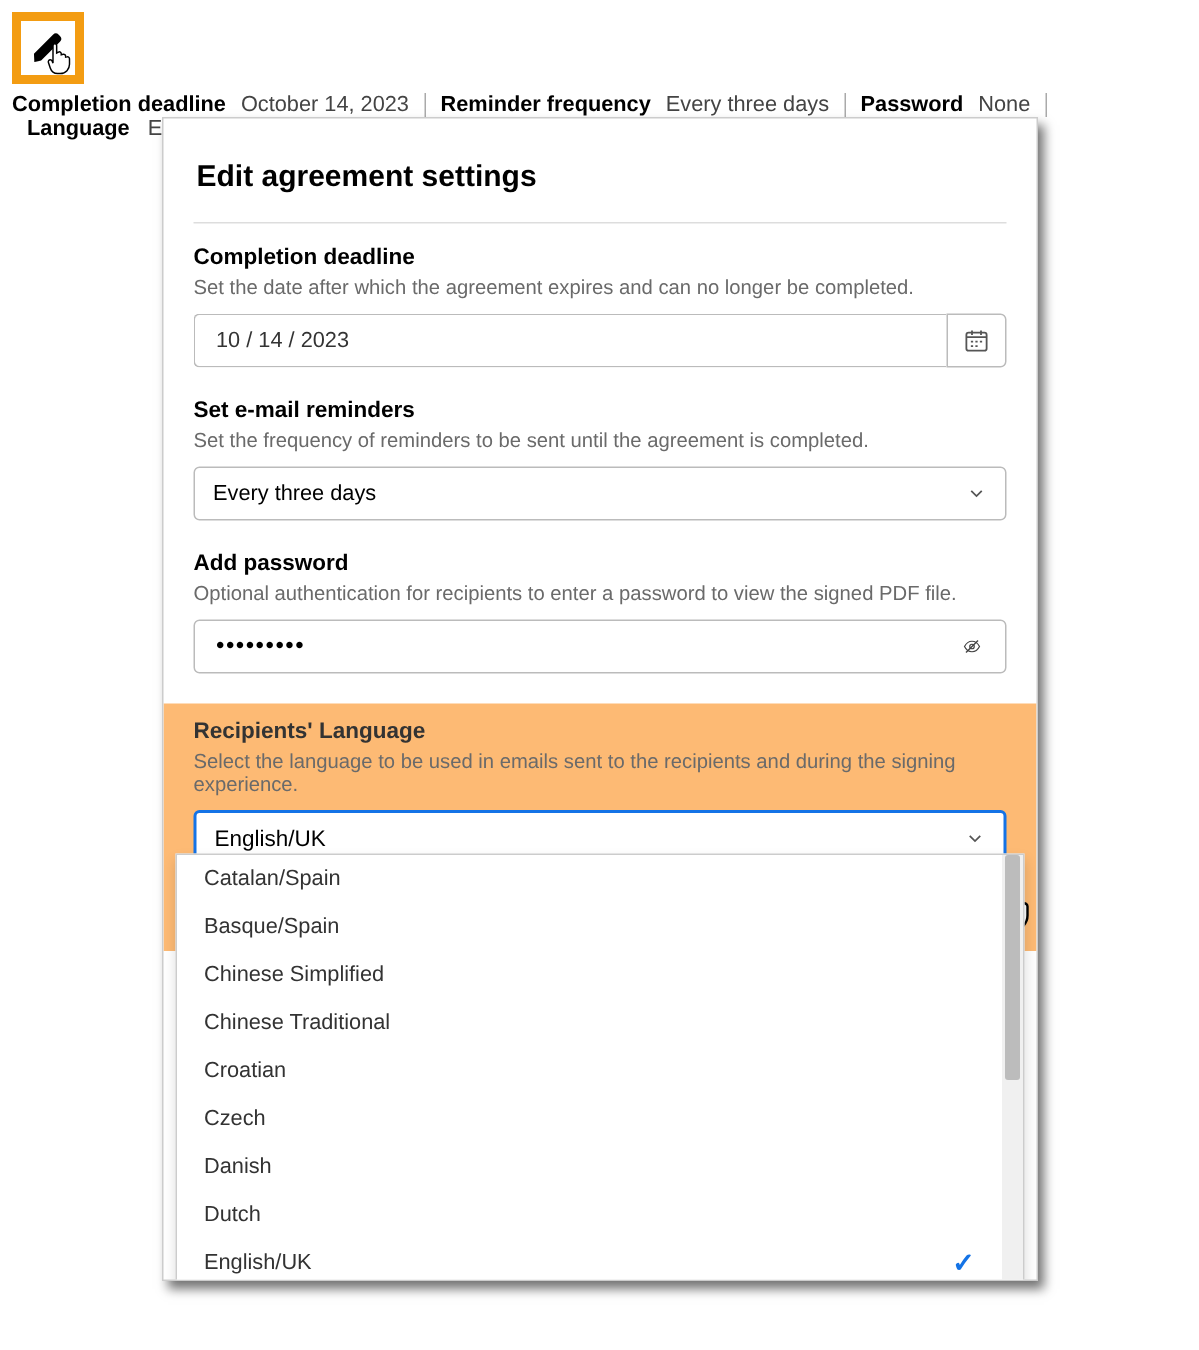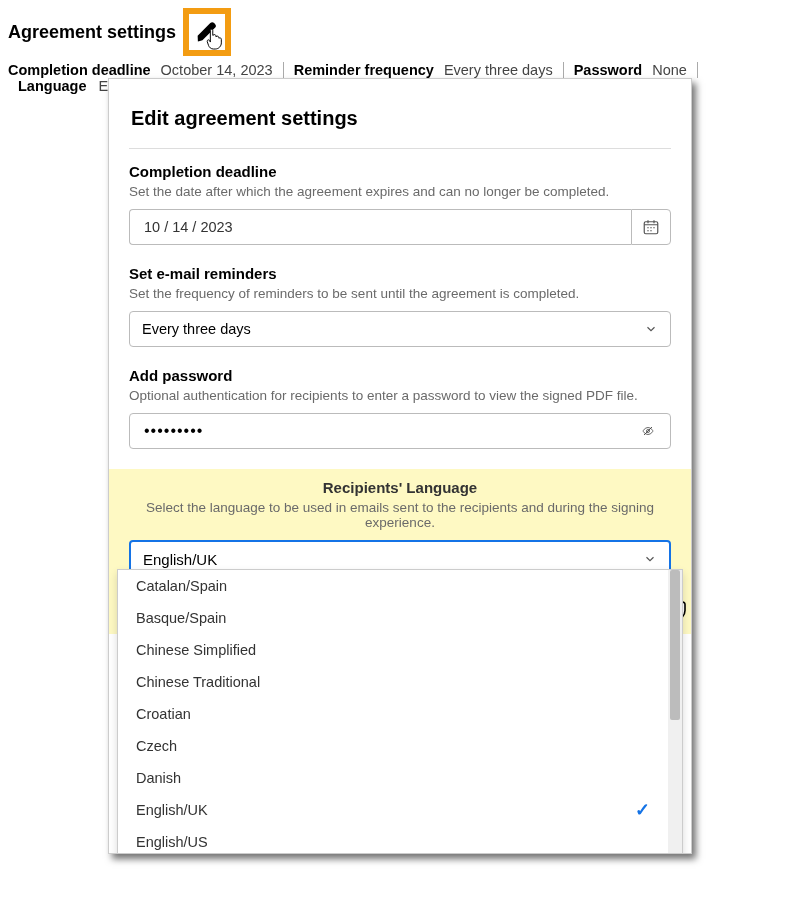--- a/index.html
+++ b/index.html
@@ -158,25 +158,24 @@
   }
   .eye-btn {
     width: 24px; height: 24px;
     border: none; background: none; cursor: pointer;
     display: flex; align-items: center; justify-content: center;
   }
   .eye-btn svg { width: 20px; height: 20px; stroke: #444; }
 
   
   .lang-block {
-    background: #fef9c3;
+    background: #fdba74;
     margin: 0 -20px;
     padding: 10px 20px 56px 20px;
     position: relative;
-    text-align: center;
   }
   .lang-block .section-title { color: #333; }
   .lang-block .section-desc { color: #6a6a6a; }
 
   .lang-select {
     border: 2px solid #1473e6;
     border-radius: 4px;
     height: 38px;
     padding: 0 12px;
     display: flex;
@@ -235,21 +234,20 @@
     right: 18px;
     color: #1473e6;
     font-size: 18px;
     font-weight: 700;
   }
 </style>
 </head>
 <body>
 
 <div class="summary-header">
-  <span class="summary-title">Agreement settings</span>
   <span class="edit-badge">
     <svg viewBox="0 0 24 24" fill="none">
       <path d="M3 21l3.5-.8L20 6.7a2 2 0 0 0 0-2.8l-.9-.9a2 2 0 0 0-2.8 0L2.8 16.5 3 21z" stroke="#000" stroke-width="2" fill="#000"></path>
     </svg>
     <svg class="cursor-hand edit" viewBox="0 0 28 36">
       <path d="M10 2c1.1 0 2 .9 2 2v8l2-1c1.4-.7 3 .3 3 1.8V14l2-.6c1.4-.4 2.8.7 2.8 2.1v1l1.6-.3c1.3-.3 2.6.8 2.6 2.2v6c0 5-4 10-10 10h-3c-4 0-7-3-8-6l-2-6c-.5-1.5.5-3 2-3 .9 0 1.7.5 2 1.3L8 23V4c0-1.1.9-2 2-2z" fill="#fff" stroke="#000" stroke-width="1.6"></path>
     </svg>
   </span>
 
   <div class="summary-row">
@@ -349,20 +347,23 @@
           <div class="option">
             <span>Croatian</span>
           </div>
           <div class="option">
             <span>Czech</span>
           </div>
           <div class="option">
             <span>Danish</span>
           </div>
           <div class="option">
+            <span>Dutch</span>
+          </div>
+          <div class="option">
             <span>English/UK</span>
             <span class="check">✓</span>
           </div>
           <div class="option">
             <span>English/US</span>
           </div>
         </div>
       <div class="scrollbar-track">
         <div class="scrollbar-thumb"></div>
 

